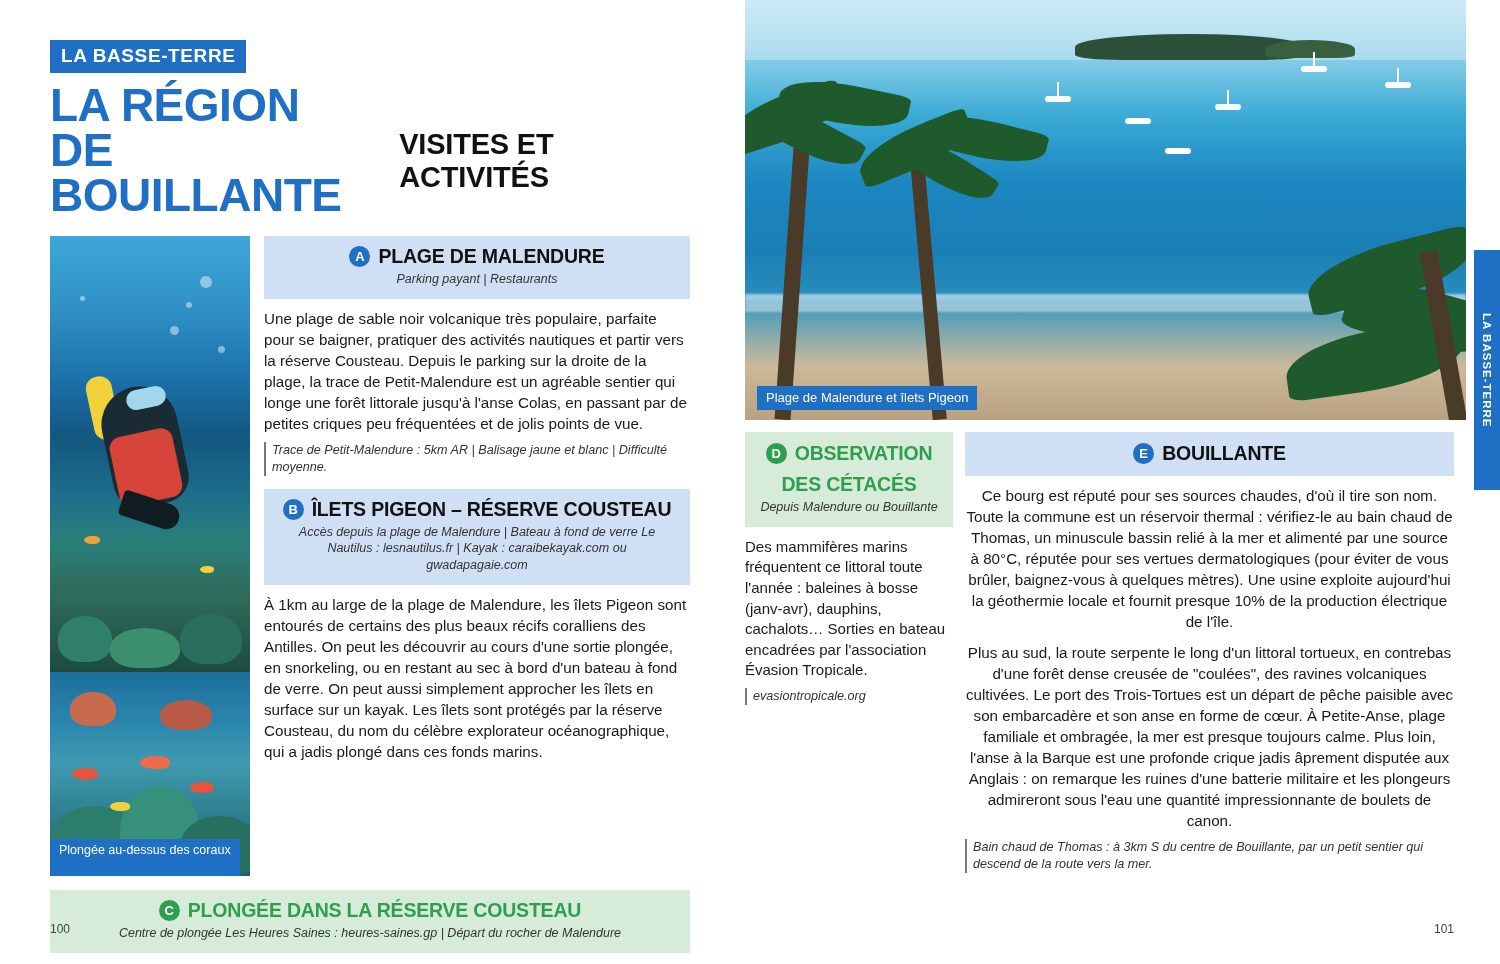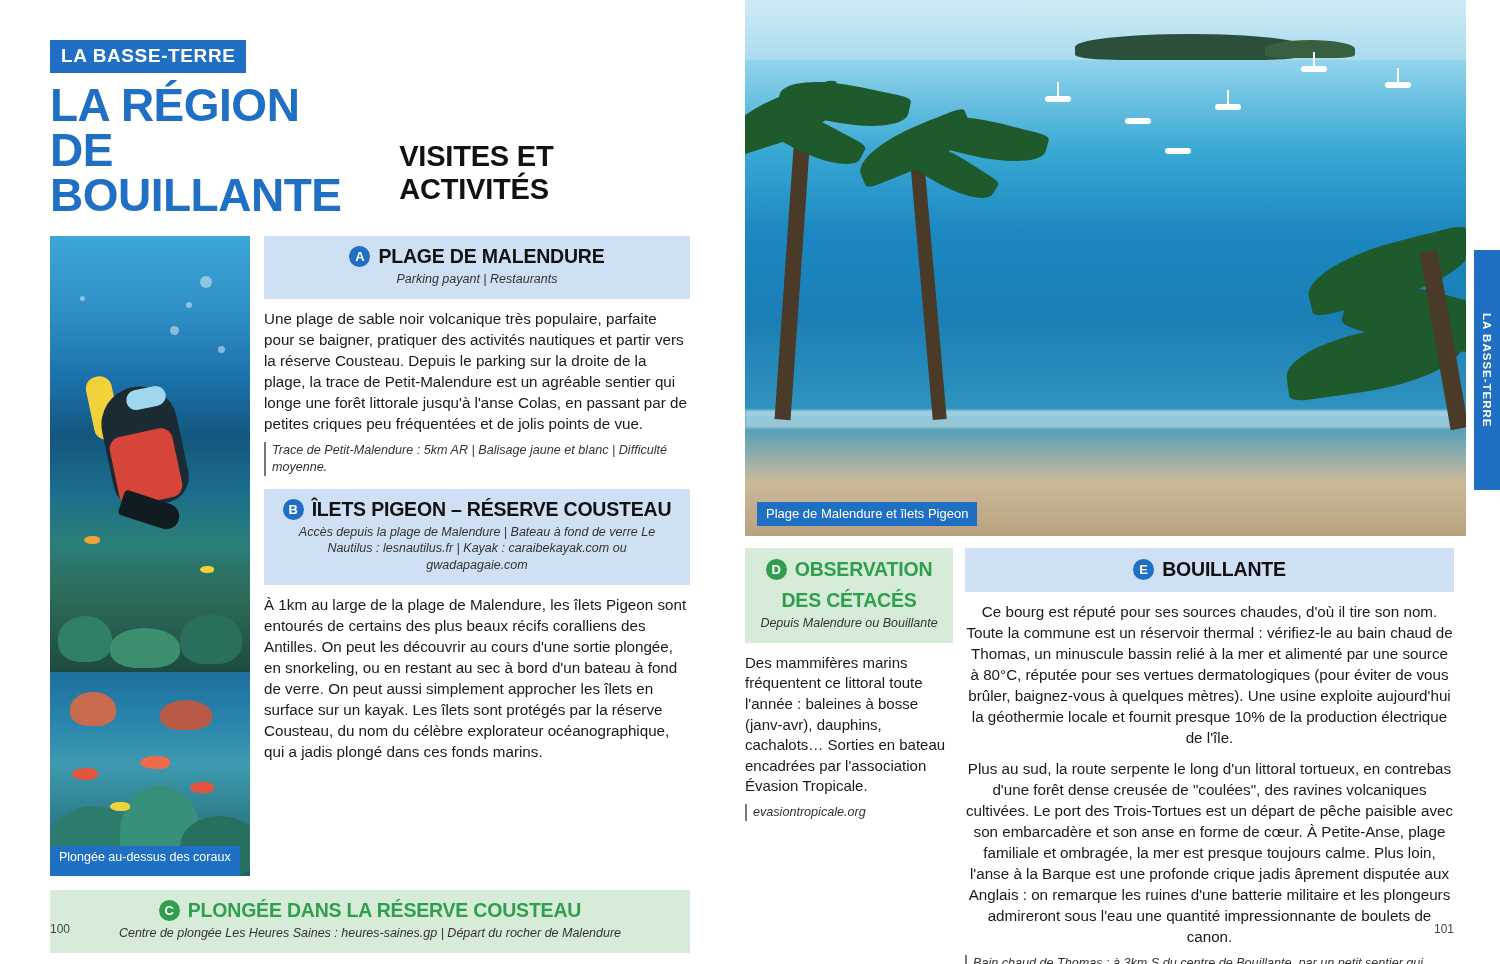--- a/index.html
+++ b/index.html
@@ -36,38 +36,38 @@
     letter-spacing:-0.5px;
     display:block;
   }
   .title-sub {
     font-size:29px;
     font-weight:bold;
     color:#111;
     letter-spacing:-0.2px;
     margin-left:6px;
   }
-  .title-line2 { display:flex; align-items:center; }
+  .title-line2 { display:flex; align-items:flex-start; }
 
   .left-body { display:flex; margin-top:18px; }
   .photo-col { width:200px; flex:0 0 200px; }
   .text-col { flex:1; margin-left:14px; }
 
   .photo {
     position:relative;
     width:100%;
     overflow:hidden;
   }
   .photo .caption {
     position:absolute;
     left:0; bottom:0;
     background:#1f6fc4;
     color:#fff;
     font-size:12.5px;
-    padding:4px 9px 12px 9px;
+    padding:4px 9px 19px 9px;
     max-width:100%;
     white-space:nowrap;
   }
   .photo-dive { height:436px; background:linear-gradient(180deg,#3da7d8 0%,#2e8ec4 18%,#1a6fa8 34%,#14577f 46%,#1b6c8c 58%,#2a7f7a 70%,#2f6f63 86%,#24544d 100%); }
   .photo-coral { height:204px; background:linear-gradient(180deg,#1d6f9c 0%,#2a86ad 25%,#3f9ab0 45%,#2e7f8e 70%,#1f5f6e 100%); }
 
   
   .dive-scene { position:absolute; inset:0; }
   .bubble { position:absolute; border-radius:50%; background:rgba(255,255,255,0.45); }
   .diver-body { position:absolute; left:56px; top:150px; width:76px; height:120px; background:#1b2b33; border-radius:38px 38px 26px 26px; transform:rotate(-12deg); }
@@ -104,21 +104,21 @@
   }
 
   .folio { position:absolute; bottom:28px; font-size:12px; color:#444; }
   .folio-left { left:50px; }
   .folio-right { right:46px; }
 
   
   .page-right { position:relative; width:765px; height:964px; }
   .hero {
     position:relative;
-    width:721px; height:536px;
+    width:721px; height:420px;
     margin-left:10px;
     background:linear-gradient(180deg,#bfe6f2 0%,#8fd2ea 12%,#39a9d4 28%,#1b86c0 44%,#1b7fb5 60%,#2f93bf 76%,#3aa0c4 100%);
     overflow:hidden;
   }
   .hero .sky { position:absolute; left:0; right:0; top:0; height:60px; background:linear-gradient(180deg,#cfeaf6,#a9dcee); }
   .hero .island { position:absolute; top:34px; left:330px; width:230px; height:26px; background:#2c4f3a; border-radius:50% 50% 20% 20%; }
   .hero .island2 { position:absolute; top:40px; left:520px; width:90px; height:18px; background:#36603f; border-radius:50% 50% 20% 20%; }
   .hero .beach { position:absolute; left:0; right:0; bottom:0; height:120px; background:linear-gradient(180deg,rgba(80,170,200,0.2),#cbb99a 55%,#b8a280 100%); }
   .hero .surf { position:absolute; left:0; right:0; bottom:108px; height:18px; background:rgba(255,255,255,0.55); filter:blur(1px); }
   .boat { position:absolute; width:26px; height:6px; background:#fff; border-radius:3px; }

